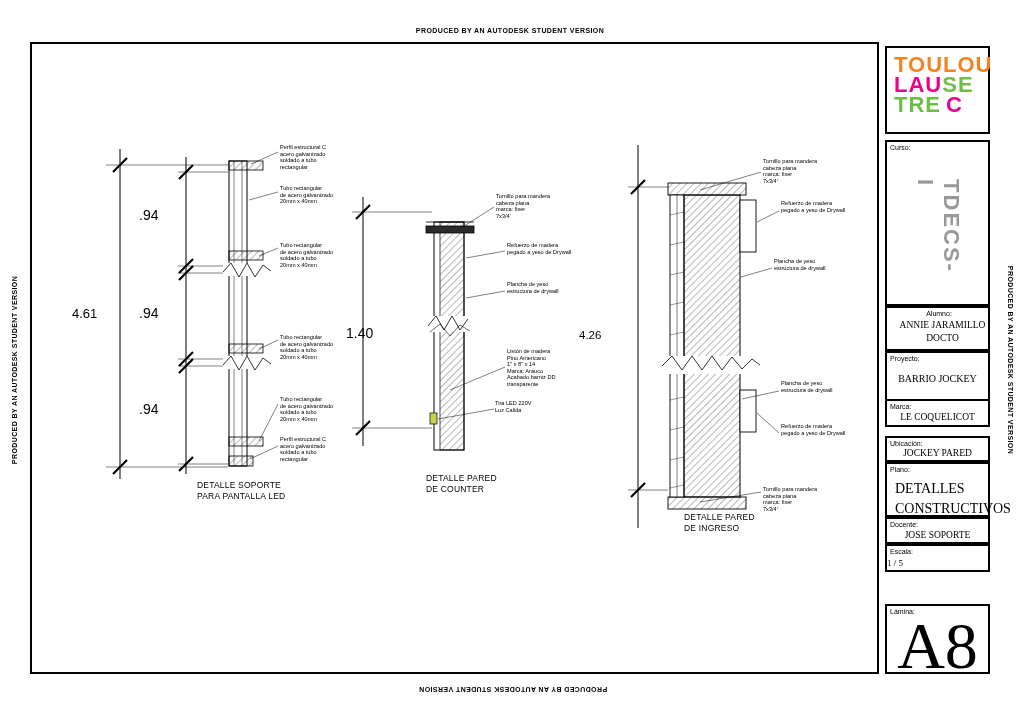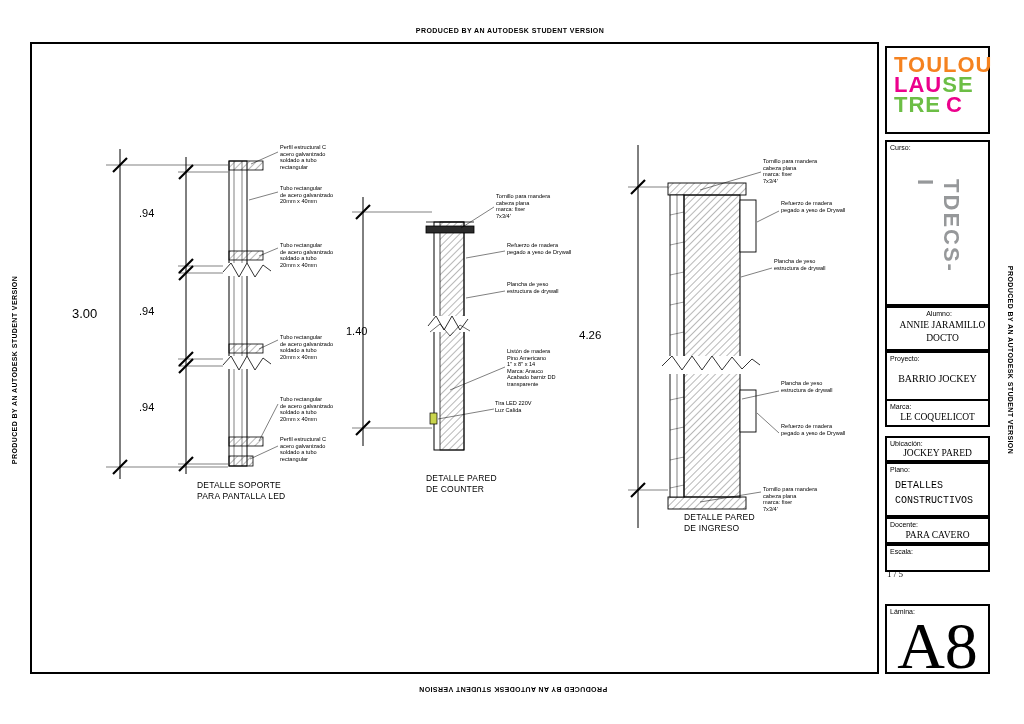--- a/index.html
+++ b/index.html
@@ -10,21 +10,21 @@
   .watermark { position:absolute; font-size:7px; font-weight:bold; letter-spacing:.4px; white-space:nowrap; }
   .wm-top    { left:510px; top:27px;  transform:translateX(-50%); }
   .wm-bottom { left:513px; top:686px; transform:translateX(-50%) rotate(180deg); }
   .wm-left   { left:14px;  top:370px; transform:translate(-50%,-50%) rotate(-90deg); }
   .wm-right  { left:1010px;top:360px; transform:translate(-50%,-50%) rotate(90deg); }
 
   .main-frame { position:absolute; left:30px; top:42px; width:849px; height:632px; border:2px solid #000; background:#fff; }
   .dwg { position:absolute; left:0; top:0; }
 
   .note { position:absolute; font-size:5.6px; line-height:1.18; white-space:pre-line; }
-  .dim { position:absolute; font-size:11px; }
+  .dim { position:absolute; font-size:14px; }
   .caption { position:absolute; font-size:8.5px; line-height:1.3; white-space:pre-line; letter-spacing:.2px; }
 
   .title-block { position:absolute; left:885px; top:46px; width:124px; height:628px; }
   .tb-box { position:absolute; left:0; width:105px; border:2px solid #000; background:#fff; }
   .tb-label { display:block; font-size:7px; padding:2px 0 0 3px; }
   .tb-serif { font-family:"Liberation Serif",serif; }
 
   .logo-box { top:0; height:88px; padding:7px 0 0 7px; }
   .logo-line { font-weight:bold; font-size:22px; line-height:.92; letter-spacing:1px; white-space:nowrap; }
   .c-orange { color:#F5821F; } .c-magenta { color:#EC008C; } .c-green { color:#6CBE45; }
@@ -40,27 +40,27 @@
   .proyecto-box { top:305px; height:51px; }
   .proyecto-value { text-align:center; margin-top:11px; font-size:10px; }
 
   .marca-box { top:353px; height:28px; }
   .marca-value { text-align:center; margin-top:2px; font-size:9.5px; }
 
   .ubicacion-box { top:390px; height:26px; }
   .ubicacion-value { text-align:center; margin-top:1px; font-size:9.5px; }
 
   .plano-box { top:416px; height:55px; }
-  .plano-value { margin:6px 0 12px 8px; font-size:10px; line-height:1.45; white-space:pre-line;font-family:Liberation Mono, monospace; }
+  .plano-value { margin:6px 0 12px 8px; font-size:14px; line-height:1.45; white-space:pre-line; }
 
   .docente-box { top:471px; height:27px; }
   .docente-value { text-align:center; margin-top:2px; font-size:9.5px; }
 
   .escala-box { top:498px; height:28px; }
-  .escala-value { text-align:left; margin-top:14px; font-size:9px; }
+  .escala-value { text-align:left; margin-top:3px; font-size:9px; }
 
   .fecha-box { top:529px; height:29px; }
   .fecha-value { text-align:center; margin-top:3px; font-size:10px; }
 
   .lamina-box { top:558px; height:70px; }
   .lamina-value { text-align:center; font-size:66px; line-height:.95; margin-top:0; }
 </style>
 </head>
 <body>
 
@@ -188,21 +188,21 @@
           <line x1="779" y1="211" x2="757" y2="222"></line>
           <line x1="772" y1="268" x2="741" y2="277"></line>
           <line x1="779" y1="391" x2="742" y2="399"></line>
           <line x1="779" y1="433" x2="757" y2="413"></line>
           <line x1="761" y1="492" x2="700" y2="502"></line>
         </g>
       </g>
     </g>
   </svg>
 
-  <div class="dim" style="left:72px; top:306px; font-size:13px;">3.00</div>
+  <div class="dim" style="left:72px; top:306px; font-size:13px;">4.61</div>
   <div class="dim" style="left:139px; top:207px;">.94</div>
   <div class="dim" style="left:139px; top:305px;">.94</div>
   <div class="dim" style="left:139px; top:401px;">.94</div>
   <div class="dim" style="left:346px; top:317px;margin-top:8px;">1.40</div>
   <div class="dim" style="left:579px; top:329px; font-size:11.5px;">4.26</div>
 
   <div class="note" style="left:280px; top:144px; width:60px;">Perfil estructural C
 acero galvanizado
 soldado a tubo
 rectangular</div>
@@ -302,21 +302,21 @@
     </div>
 
     <div class="tb-box plano-box">
       <span class="tb-label">Plano:</span>
       <div class="plano-value tb-serif">DETALLES
 CONSTRUCTIVOS</div>
     </div>
 
     <div class="tb-box docente-box">
       <span class="tb-label">Docente:</span>
-      <div class="docente-value tb-serif">PARA CAVERO</div>
+      <div class="docente-value tb-serif">JOSE SOPORTE</div>
     </div>
 
     <div class="tb-box escala-box">
       <span class="tb-label">Escala:</span>
       <div class="escala-value tb-serif">1 / 5</div>
     </div>
 
 
     <div class="tb-box lamina-box">
       <span class="tb-label">Lámina:</span>

